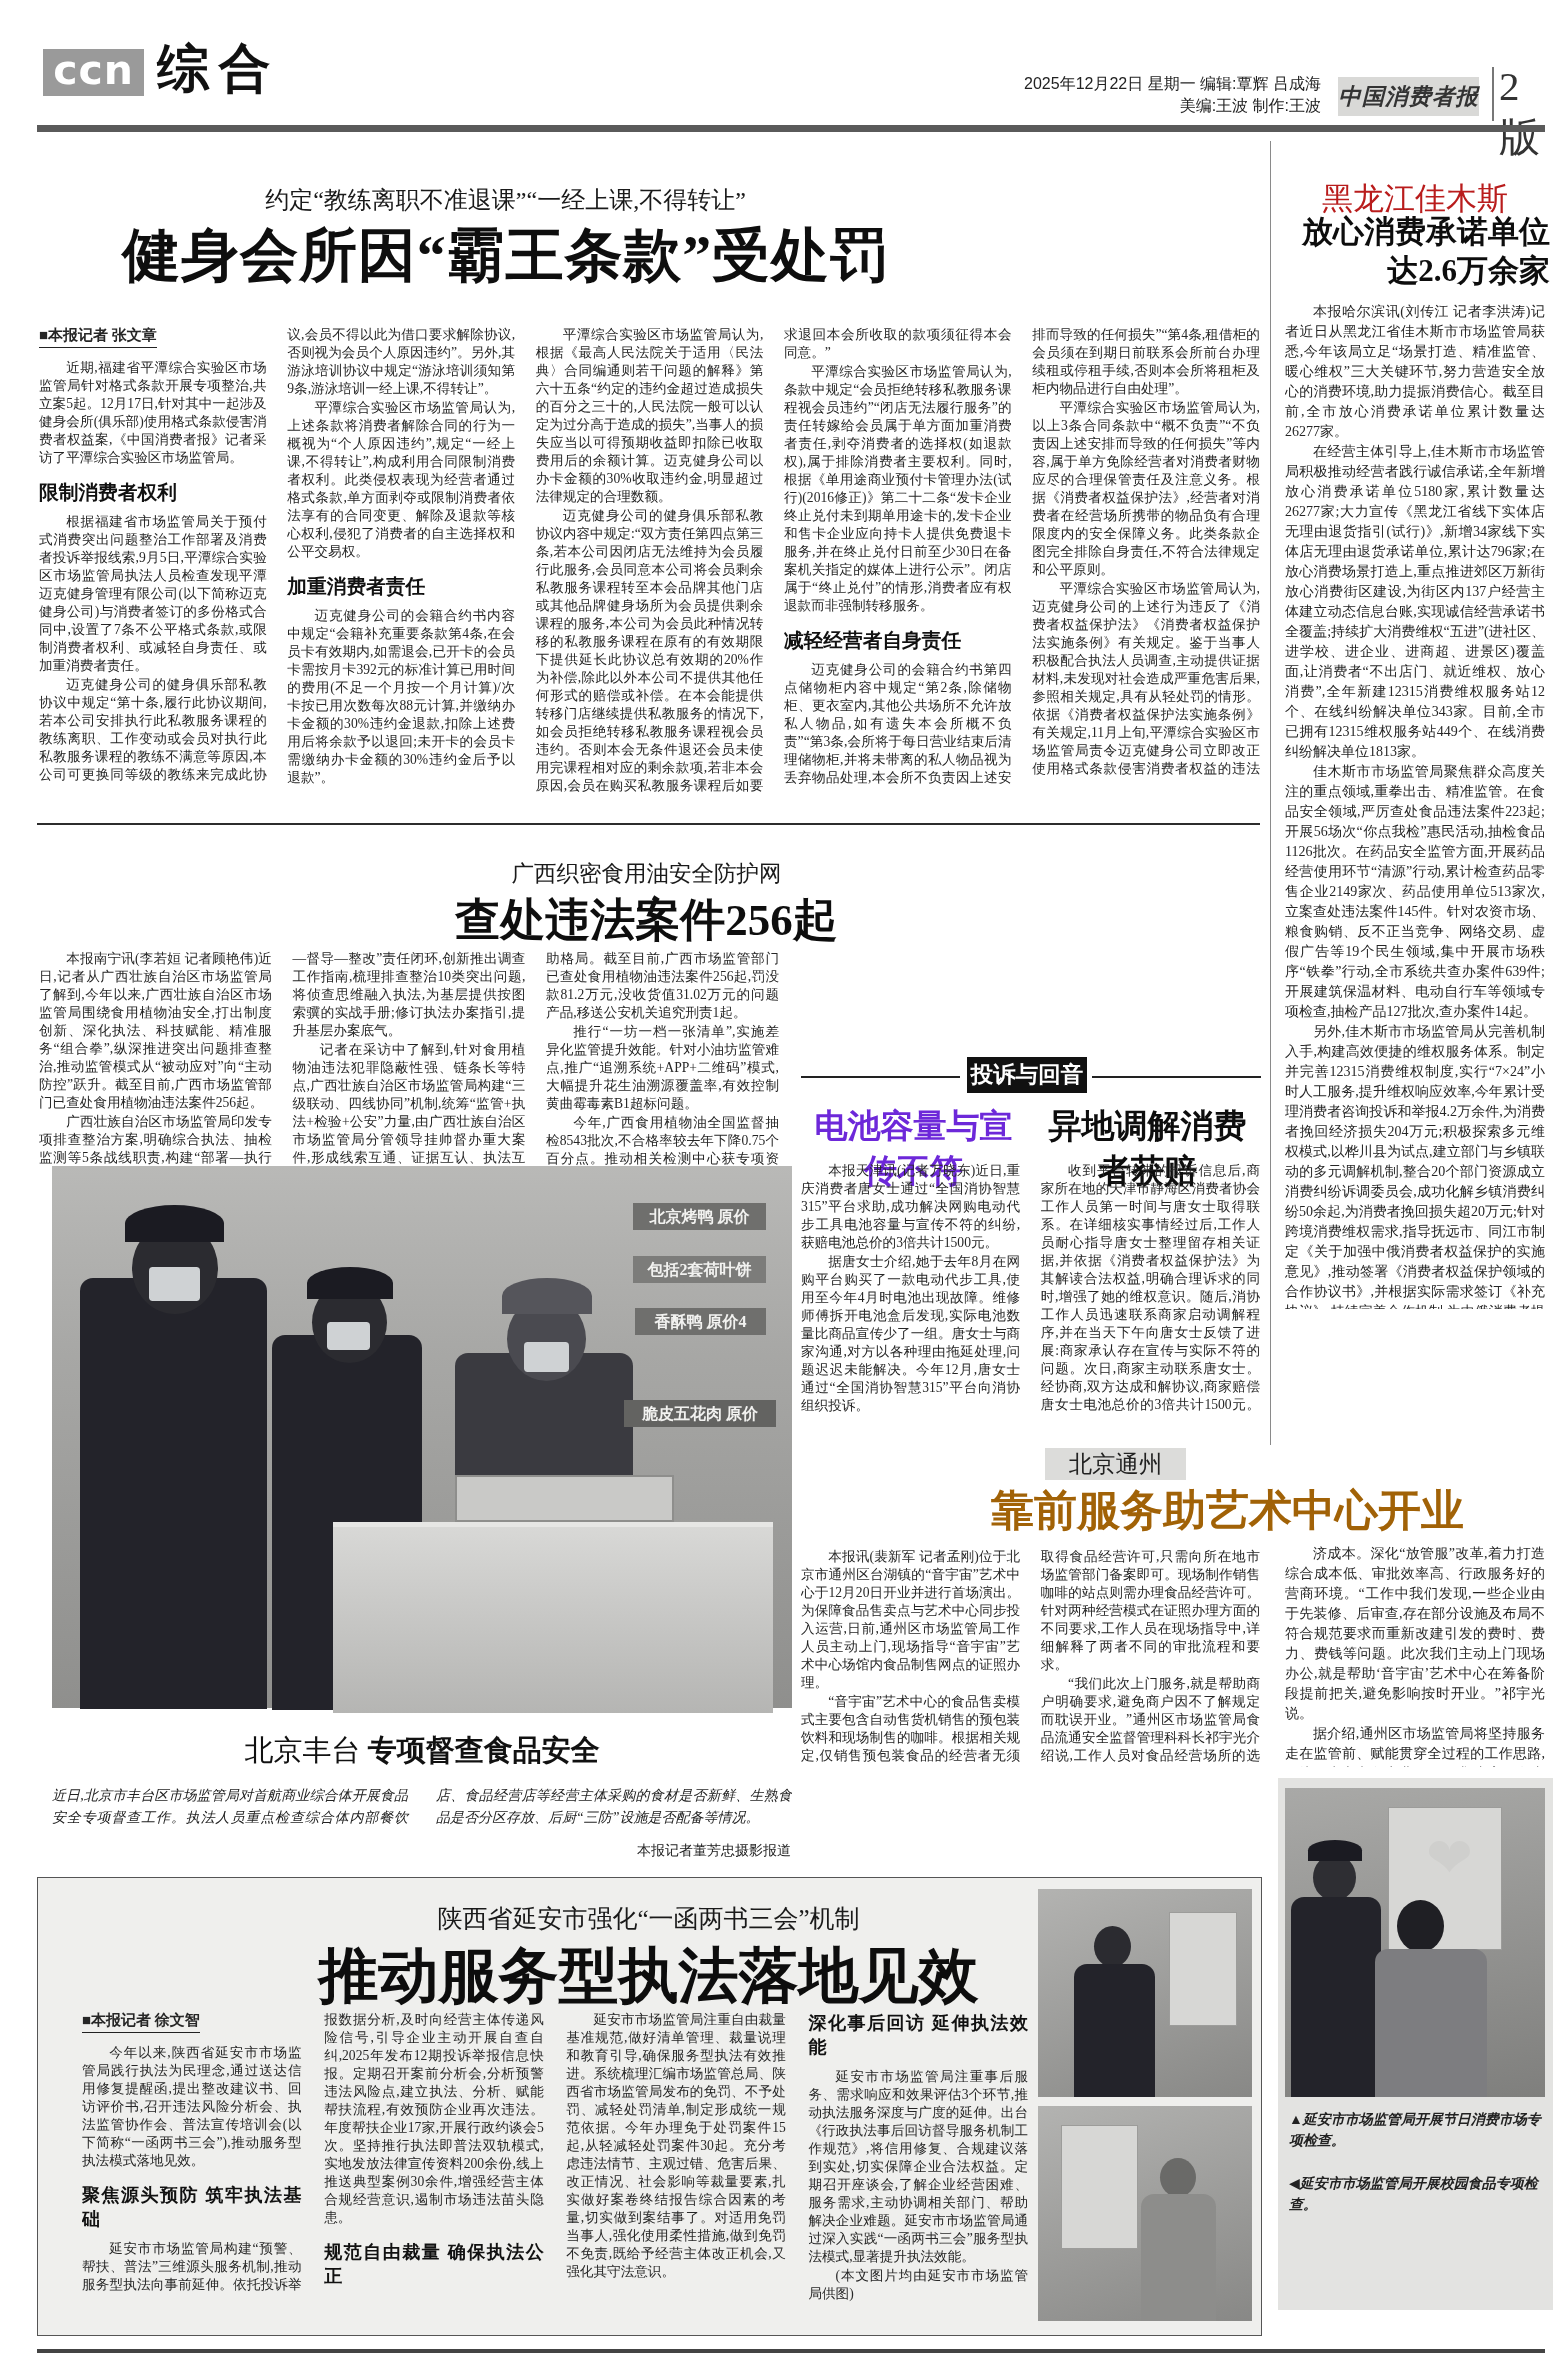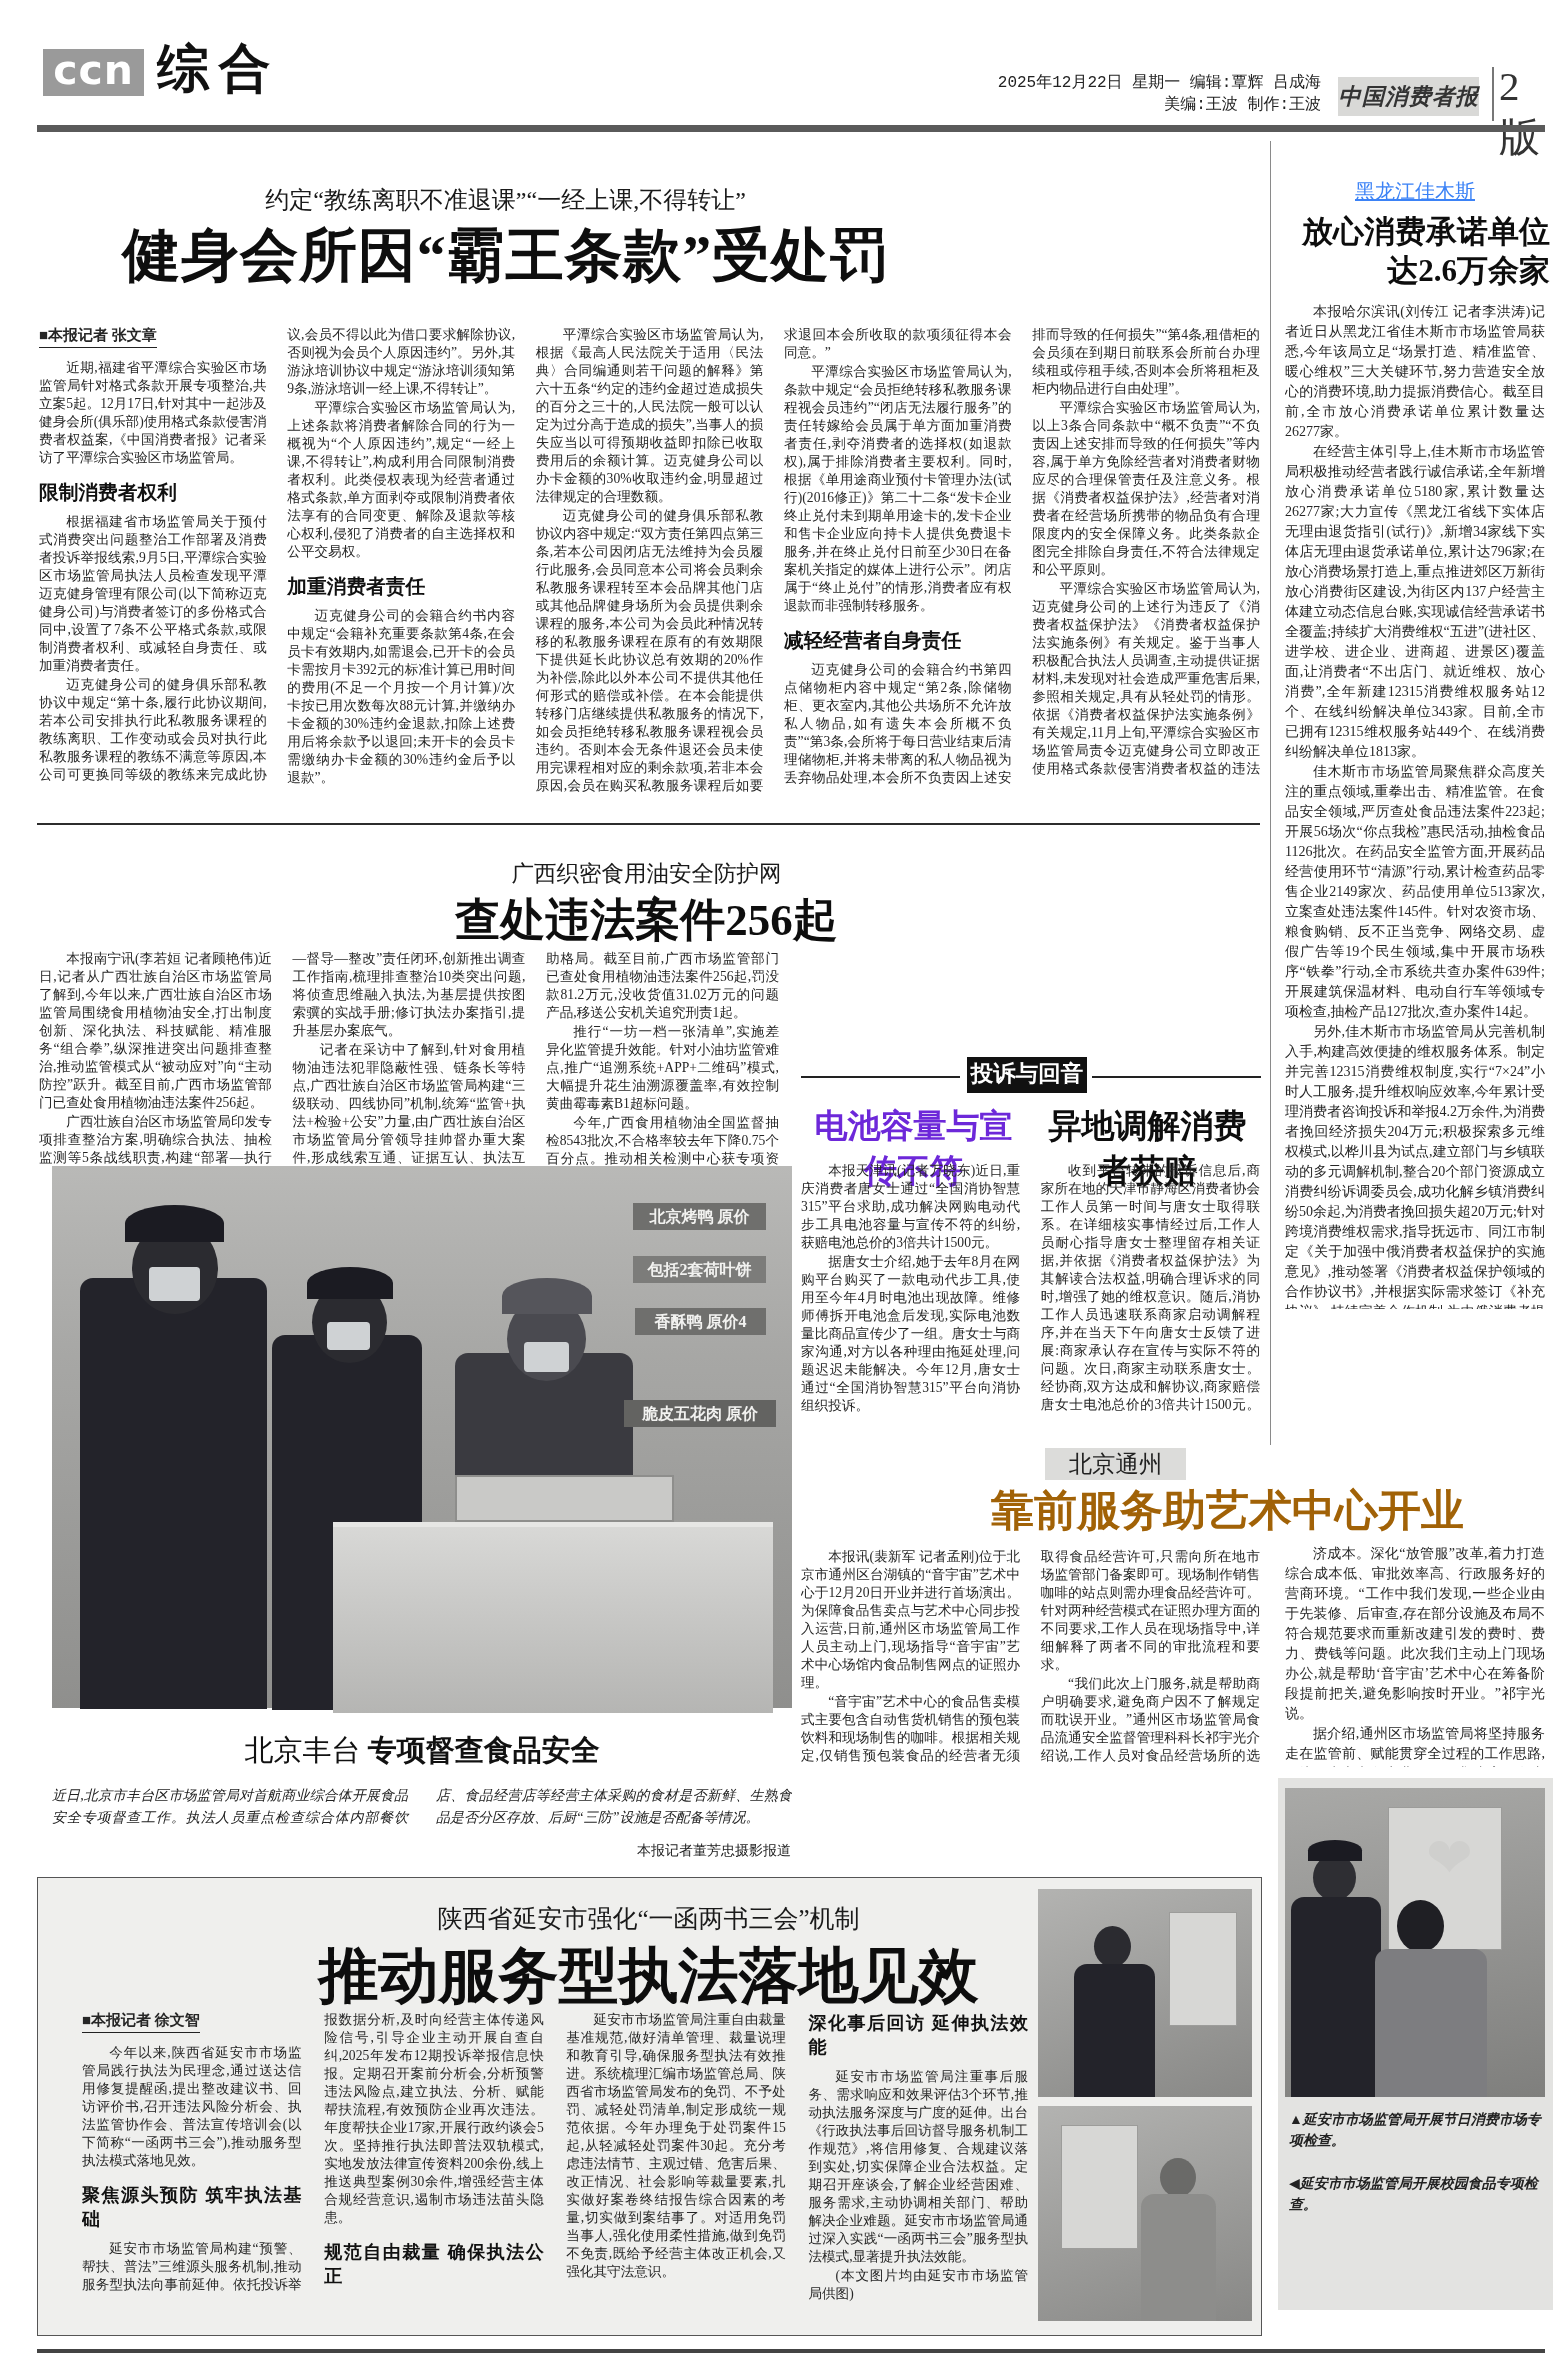--- a/index.html
+++ b/index.html
@@ -1,19 +1,19 @@
 <!DOCTYPE html>
 <html style="font-size:15px"><head>
 <meta charset="utf-8">
 <style>
   html,body{margin:0;padding:0;background:#e8e8e6;}
   #page{position:relative;width:1553px;height:2375px;background:#ffffff;margin:0 auto;
         font-family:"Liberation Serif","DejaVu Serif",serif;color:#1d1d1d;overflow:hidden;}
   .abs{position:absolute;}
-  .sans{font-family:Liberation Mono, monospace;}
+  .sans{font-family:Liberation Sans, sans-serif;}
   .jt{text-align:justify;text-justify:inter-ideograph;}
   .clip{overflow:hidden;}
   
   #logo-box{left:43px;top:49px;width:101px;height:47px;background:#9a9a9a;color:#fff;
             font-family:"DejaVu Sans",sans-serif;font-weight:bold;font-size:41px;line-height:43px;
             text-align:center;letter-spacing:0.9px;}
   #section-name{left:157px;top:34px;font-size:52px;font-weight:bold;letter-spacing:9.4px;color:#111;}
   #dateline{left:890px;top:73px;width:431px;text-align:right;font-size:16px;line-height:21.5px;color:#222;}
   #masthead{left:1338px;top:77px;width:141px;height:39px;background:#d9d9d7;color:#333;
             font-weight:bold;font-size:22.5px;line-height:39px;text-align:center;letter-spacing:0.9px;
@@ -74,21 +74,21 @@
   #ft-credit{left:440px;top:1842px;width:351px;text-align:right;font-size:14px;color:#222;}
   
   #box{left:37px;top:1877px;width:1223px;height:457px;background:#efefed;border:0.9px solid #555;}
   #y-kicker{left:37px;top:1902px;width:1223px;text-align:center;font-size:25px;color:#1a1a1a;}
   #y-title{left:37px;top:1936px;width:1223px;text-align:center;font-size:60px;font-weight:bold;color:#0d0d0d;}
   #y-body{left:82px;top:2011px;width:946px;height:302px;column-count:4;column-gap:22.5px;}
   #y-body .fl-h{font-size:18px;}
   .boxphoto{position:absolute;background:linear-gradient(160deg,#b3b3b1,#888886);}
   
   #side-rule{left:1270px;top:141px;height:1304px;}
-  #s-kicker{left:1285px;top:178px;width:260px;text-align:center;font-size:20px;color:#3b82f6;text-decoration:underline;}
+  #s-kicker{left:1285px;top:178px;width:260px;text-align:center;font-size:31px;color:#b91c1c;}
   #s-title{left:1282px;top:212px;width:268px;text-align:right;font-size:31px;line-height:39px;
            font-weight:bold;color:#0d0d0d;}
   #s-body{left:1285px;top:302px;width:260px;height:1007px;}
   .side-body{font-size:14px;line-height:20px;color:#262626;}
   .side-body .fl-p{text-indent:2em;text-align:justify;margin:0;}
   #s-panel{left:1278px;top:1778px;width:275px;height:532px;background:#e3e3e1;}
   #s-photo{left:1285px;top:1788px;width:260px;height:309px;background:linear-gradient(170deg,#a9a9a7,#7f7f7d);}
   .s-cap{left:1289px;width:255px;font-size:14px;line-height:20.6px;font-weight:bold;font-style:italic;color:#222;}
   #page-rule{left:37px;top:2349px;width:1508px;height:3.7px;background:#444;}
   .poster{position:absolute;background:#d7d7d5;border:1.9px solid #9c9c9a;}

